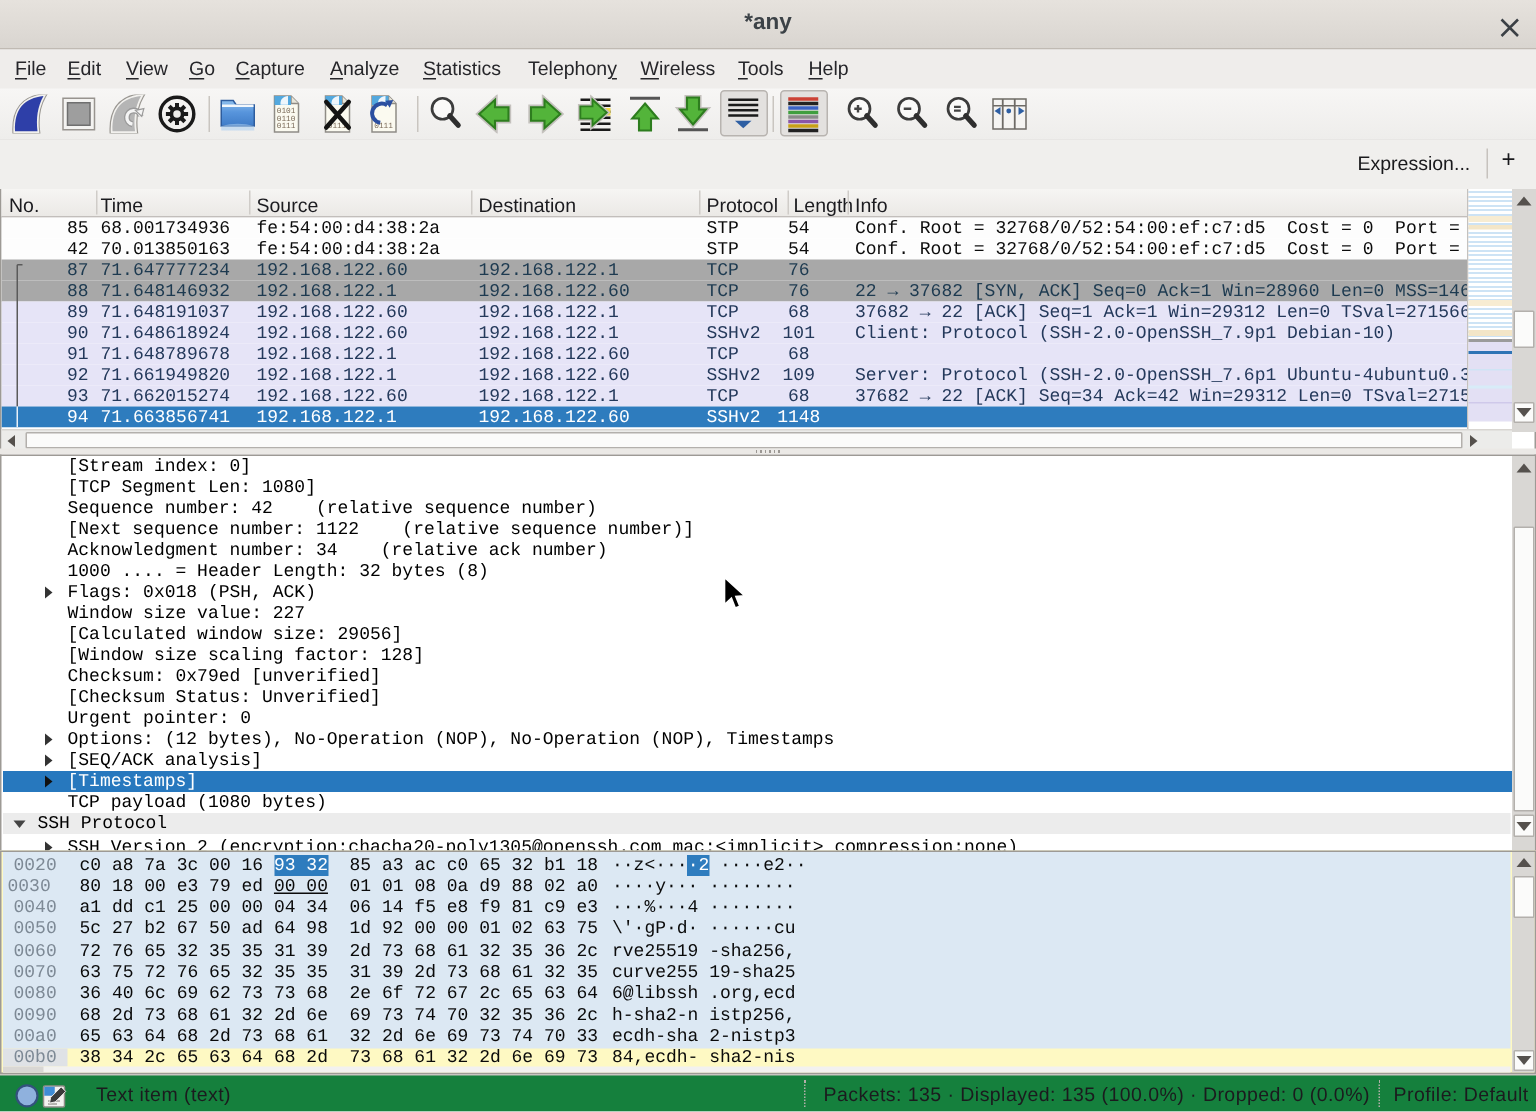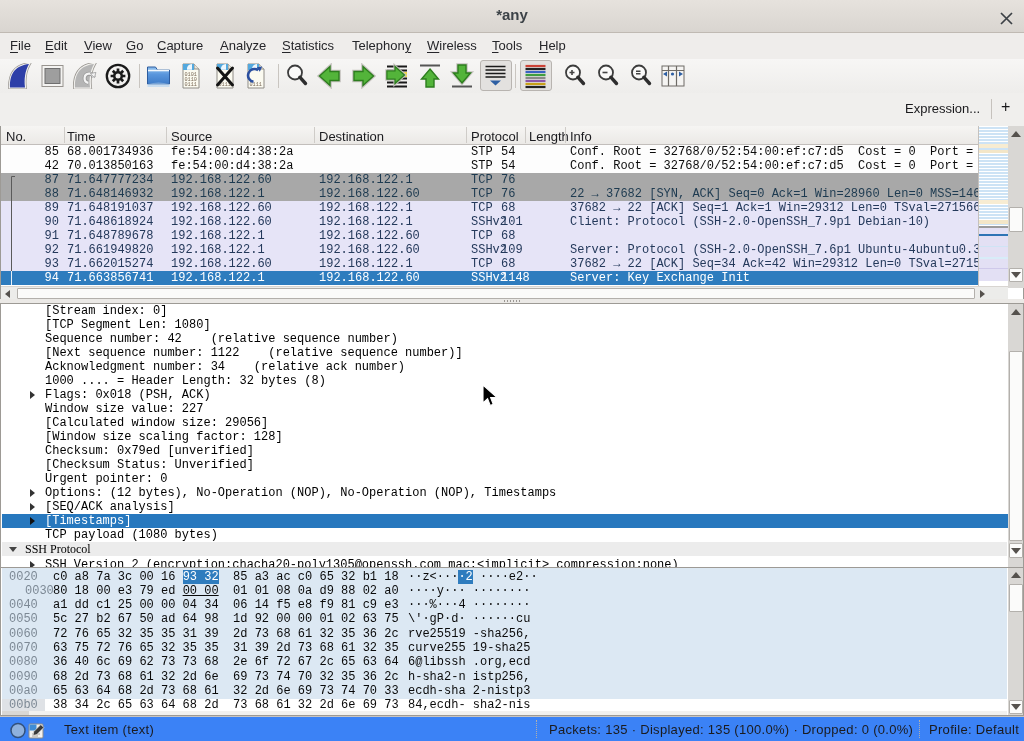--- a/index.html
+++ b/index.html
@@ -35,52 +35,52 @@
   .hl{position:absolute;top:3px;font-size:13px;color:#1b1b1f;}
   .hsep{position:absolute;top:1px;width:1px;height:16px;background:#cfccc8;}
   #prows{left:0;top:19px;width:977px;height:140px;overflow:hidden;}
   .r{position:absolute;left:0;width:977px;height:14px;font-family:"Liberation Mono",monospace;font-size:12px;line-height:14px;white-space:pre;}
   .r span{position:absolute;top:0;}
   .cno{left:0;width:58px;text-align:right;}
   .ctm{left:66px;}
   .csr{left:170px;}
   .cds{left:318px;}
   .cpr{left:470px;}
-  .cln{left:500px;width:63px;text-align:left;}
+  .cln{left:500px;width:63px;text-align:center;}
   .cin{left:569px;width:408px;overflow:hidden;}
   .wrow{background:#fdfdfd;color:#0c0c0c;}
   .grow{background:#a8a8a8;color:#1d3a50;}
   .lrow{background:#e6e4f7;color:#24395b;}
   .srow{background:#2e7cbe;color:#fff;}
   #minimap{left:977px;top:0;width:30px;height:162px;background:#fff;border-left:1px solid #c5c1bd;}
   #pvscroll{left:1007px;top:0;width:16px;height:162px;background:#d9d7d4;}
   #phscroll{left:0;top:160px;width:1007px;height:13px;background:#ececea;border-top:1px solid #d8d5d1;}
   
   .sbthumb{position:absolute;background:#fbfbfa;border:1px solid #b3b0ac;box-sizing:border-box;border-radius:1px;}
   .arr{position:absolute;width:0;height:0;}
   
   #split1{left:0;top:299px;width:1024px;height:4px;background:#ebe9e6;}
   
   #dpane{left:0;top:303px;width:1024px;height:264px;background:#fff;border:1px solid #9d9a95;border-bottom:none;box-sizing:border-box;overflow:hidden;}
   .d{position:absolute;left:44px;height:14px;font-family:"Liberation Mono",monospace;font-size:12px;line-height:14px;color:#000;white-space:pre;}
-  .d0{left:24px;font-family:Liberation Serif, serif;}
+  .d0{left:24px;}
   .tri{position:absolute;width:0;height:0;}
   .trir{border-top:4px solid transparent;border-bottom:4px solid transparent;border-left:5px solid #333;}
   .trid{border-left:4px solid transparent;border-right:4px solid transparent;border-top:5px solid #444;}
   #dsel{left:1px;top:210px;width:1006px;height:14px;background:#2778be;}
   #dssh{left:1px;top:238px;width:1005px;height:14px;background:#ececec;}
   #dvscroll{left:1007px;top:0;width:16px;height:263px;background:#d9d7d4;}
   
-  #hpane{left:0;top:567px;width:1024px;height:149px;background:#ffffff;border:1px solid #9d9a95;box-sizing:border-box;overflow:hidden;}
+  #hpane{left:0;top:567px;width:1024px;height:149px;background:#fef9c3;border:1px solid #9d9a95;box-sizing:border-box;overflow:hidden;}
   .hx{position:absolute;height:14px;font-family:"Liberation Mono",monospace;font-size:12px;line-height:14px;white-space:pre;color:#0a0a0a;}
   .off{color:#7d8995;}
   .hsel{background:#2e7cbe;color:#fff;}
   #hvscroll{left:1007px;top:0;width:16px;height:147px;background:#d9d7d4;}
   
-  #statusbar{left:0;top:716px;width:1024px;height:25px;background:#3b82f6;border-top:1px solid #c9c5c1;box-sizing:border-box;}
+  #statusbar{left:0;top:716px;width:1024px;height:25px;background:#15803d;border-top:1px solid #c9c5c1;box-sizing:border-box;}
   .st{position:absolute;top:5px;font-size:13px;color:#1b1b1e;white-space:nowrap;letter-spacing:0.3px;}
   .dotsep{position:absolute;top:3px;width:1px;height:18px;border-left:1px dotted #b3afaa;}
 </style>
 </head>
 <body>
 
 <div class="abs" id="titlebar"></div>
 <div class="abs" id="title">*any</div>
 <svg class="abs" style="left:999px;top:11px" width="15" height="15" viewBox="0 0 15 15">
     <path d="M2,2 L13,13 M13,2 L2,13" stroke="#3b4045" stroke-width="1.7"></path>
@@ -294,21 +294,21 @@
   <div class="abs" id="prows">
     <div class="r wrow" style="top:0px"><span class="cno">85</span><span class="ctm">68.001734936</span><span class="csr">fe:54:00:d4:38:2a</span><span class="cpr">STP</span><span class="cln">54</span><span class="cin">Conf. Root = 32768/0/52:54:00:ef:c7:d5  Cost = 0  Port = </span></div>
     <div class="r wrow" style="top:14px"><span class="cno">42</span><span class="ctm">70.013850163</span><span class="csr">fe:54:00:d4:38:2a</span><span class="cpr">STP</span><span class="cln">54</span><span class="cin">Conf. Root = 32768/0/52:54:00:ef:c7:d5  Cost = 0  Port = </span></div>
     <div class="r grow" style="top:28px"><span class="cno">87</span><span class="ctm">71.647777234</span><span class="csr">192.168.122.60</span><span class="cds">192.168.122.1</span><span class="cpr">TCP</span><span class="cln">76</span></div>
     <div class="r grow" style="top:42px"><span class="cno">88</span><span class="ctm">71.648146932</span><span class="csr">192.168.122.1</span><span class="cds">192.168.122.60</span><span class="cpr">TCP</span><span class="cln">76</span><span class="cin">22 → 37682 [SYN, ACK] Seq=0 Ack=1 Win=28960 Len=0 MSS=146</span></div>
     <div class="r lrow" style="top:56px"><span class="cno">89</span><span class="ctm">71.648191037</span><span class="csr">192.168.122.60</span><span class="cds">192.168.122.1</span><span class="cpr">TCP</span><span class="cln">68</span><span class="cin">37682 → 22 [ACK] Seq=1 Ack=1 Win=29312 Len=0 TSval=271566</span></div>
     <div class="r lrow" style="top:70px"><span class="cno">90</span><span class="ctm">71.648618924</span><span class="csr">192.168.122.60</span><span class="cds">192.168.122.1</span><span class="cpr">SSHv2</span><span class="cln">101</span><span class="cin">Client: Protocol (SSH-2.0-OpenSSH_7.9p1 Debian-10)</span></div>
     <div class="r lrow" style="top:84px"><span class="cno">91</span><span class="ctm">71.648789678</span><span class="csr">192.168.122.1</span><span class="cds">192.168.122.60</span><span class="cpr">TCP</span><span class="cln">68</span></div>
     <div class="r lrow" style="top:98px"><span class="cno">92</span><span class="ctm">71.661949820</span><span class="csr">192.168.122.1</span><span class="cds">192.168.122.60</span><span class="cpr">SSHv2</span><span class="cln">109</span><span class="cin">Server: Protocol (SSH-2.0-OpenSSH_7.6p1 Ubuntu-4ubuntu0.3</span></div>
     <div class="r lrow" style="top:112px"><span class="cno">93</span><span class="ctm">71.662015274</span><span class="csr">192.168.122.60</span><span class="cds">192.168.122.1</span><span class="cpr">TCP</span><span class="cln">68</span><span class="cin">37682 → 22 [ACK] Seq=34 Ack=42 Win=29312 Len=0 TSval=2715</span></div>
-    <div class="r srow" style="top:126px"><span class="cno">94</span><span class="ctm">71.663856741</span><span class="csr">192.168.122.1</span><span class="cds">192.168.122.60</span><span class="cpr">SSHv2</span><span class="cln">1148</span><span class="cin">Server: Key Exchange Init</span></div>
+    <div class="r srow" style="top:126px"><span class="cno">94</span><span class="ctm">71.663856741</span><span class="csr">192.168.122.1</span><span class="cds">192.168.122.60</span><span class="cpr">SSHv2</span><span class="cln">1148</span></div>
     <svg class="abs" style="left:0;top:28px" width="20" height="112">
       <path d="M10.5 3.5 H14 M10.5 3.5 V98" stroke="#5a5a5a" fill="none" stroke-width="1"></path>
       <path d="M10.5 98 V112" stroke="#e8f0f8" fill="none" stroke-width="1"></path>
     </svg>
   </div>
   <div class="abs" id="minimap">
     <div class="abs" style="left:0;top:0;width:29px;height:100px;background:repeating-linear-gradient(#ffffff 0 1.5px,#cde3f5 1.5px 3px);"></div>
     <div class="abs" style="left:0;top:18px;width:29px;height:4px;background:#f7ecd2;"></div>
     <div class="abs" style="left:0;top:24px;width:29px;height:3px;background:#f3e6c8;"></div>
     <div class="abs" style="left:0;top:74px;width:29px;height:4px;background:#f7ecd2;"></div>
@@ -376,21 +376,21 @@
     <div class="arr" style="left:3px;top:244px;border-left:5px solid transparent;border-right:5px solid transparent;border-top:6px solid #55514d"></div>
     <div class="arr" style="left:3px;top:5px;border-left:5px solid transparent;border-right:5px solid transparent;border-bottom:6px solid #55514d"></div>
   </div>
 </div>
 
 <div class="abs" id="hpane">
   <div class="abs" style="left:1px;top:0;width:1005px;height:131px;background:#dce8f3;"></div>
   <div class="abs" style="left:1px;top:131px;width:43px;height:12px;background:#dfe2e6;"></div>
   <div id="hlines">
     <div class="hx" style="top:2px"><span class="off" style="position:absolute;left:8px">0020</span><span style="position:absolute;left:52px">c0 a8 7a 3c 00 16 <span class="hsel">93 32</span>  85 a3 ac c0 65 32 b1 18</span><span style="position:absolute;left:407px">··z&lt;···<span class="hsel">·2</span> ····e2··</span></div>
-    <div class="hx" style="top:16px"><span class="off" style="position:absolute;left:24px">0030</span><span style="position:absolute;left:52px">80 18 00 e3 79 ed <span style="text-decoration:underline">00 00</span>  01 01 08 0a d9 88 02 a0</span><span style="position:absolute;left:407px">····y··· ········</span></div>
+    <div class="hx" style="top:16px"><span class="off" style="position:absolute;left:4px">0030</span><span style="position:absolute;left:52px">80 18 00 e3 79 ed <span style="text-decoration:underline">00 00</span>  01 01 08 0a d9 88 02 a0</span><span style="position:absolute;left:407px">····y··· ········</span></div>
     <div class="hx" style="top:30px"><span class="off" style="position:absolute;left:8px">0040</span><span style="position:absolute;left:52px">a1 dd c1 25 00 00 04 34  06 14 f5 e8 f9 81 c9 e3</span><span style="position:absolute;left:407px">···%···4 ········</span></div>
     <div class="hx" style="top:44px"><span class="off" style="position:absolute;left:8px">0050</span><span style="position:absolute;left:52px">5c 27 b2 67 50 ad 64 98  1d 92 00 00 01 02 63 75</span><span style="position:absolute;left:407px">\'·gP·d· ······cu</span></div>
     <div class="hx" style="top:59px"><span class="off" style="position:absolute;left:8px">0060</span><span style="position:absolute;left:52px">72 76 65 32 35 35 31 39  2d 73 68 61 32 35 36 2c</span><span style="position:absolute;left:407px">rve25519 -sha256,</span></div>
     <div class="hx" style="top:73px"><span class="off" style="position:absolute;left:8px">0070</span><span style="position:absolute;left:52px">63 75 72 76 65 32 35 35  31 39 2d 73 68 61 32 35</span><span style="position:absolute;left:407px">curve255 19-sha25</span></div>
     <div class="hx" style="top:87px"><span class="off" style="position:absolute;left:8px">0080</span><span style="position:absolute;left:52px">36 40 6c 69 62 73 73 68  2e 6f 72 67 2c 65 63 64</span><span style="position:absolute;left:407px">6@libssh .org,ecd</span></div>
     <div class="hx" style="top:102px"><span class="off" style="position:absolute;left:8px">0090</span><span style="position:absolute;left:52px">68 2d 73 68 61 32 2d 6e  69 73 74 70 32 35 36 2c</span><span style="position:absolute;left:407px">h-sha2-n istp256,</span></div>
     <div class="hx" style="top:116px"><span class="off" style="position:absolute;left:8px">00a0</span><span style="position:absolute;left:52px">65 63 64 68 2d 73 68 61  32 2d 6e 69 73 74 70 33</span><span style="position:absolute;left:407px">ecdh-sha 2-nistp3</span></div>
     <div class="hx" style="top:130px"><span class="off" style="position:absolute;left:8px">00b0</span><span style="position:absolute;left:52px">38 34 2c 65 63 64 68 2d  73 68 61 32 2d 6e 69 73</span><span style="position:absolute;left:407px">84,ecdh- sha2-nis</span></div>
   </div>
   <div class="abs" style="left:1px;top:143px;width:1005px;height:5px;background:#f2f1ef;"></div>

